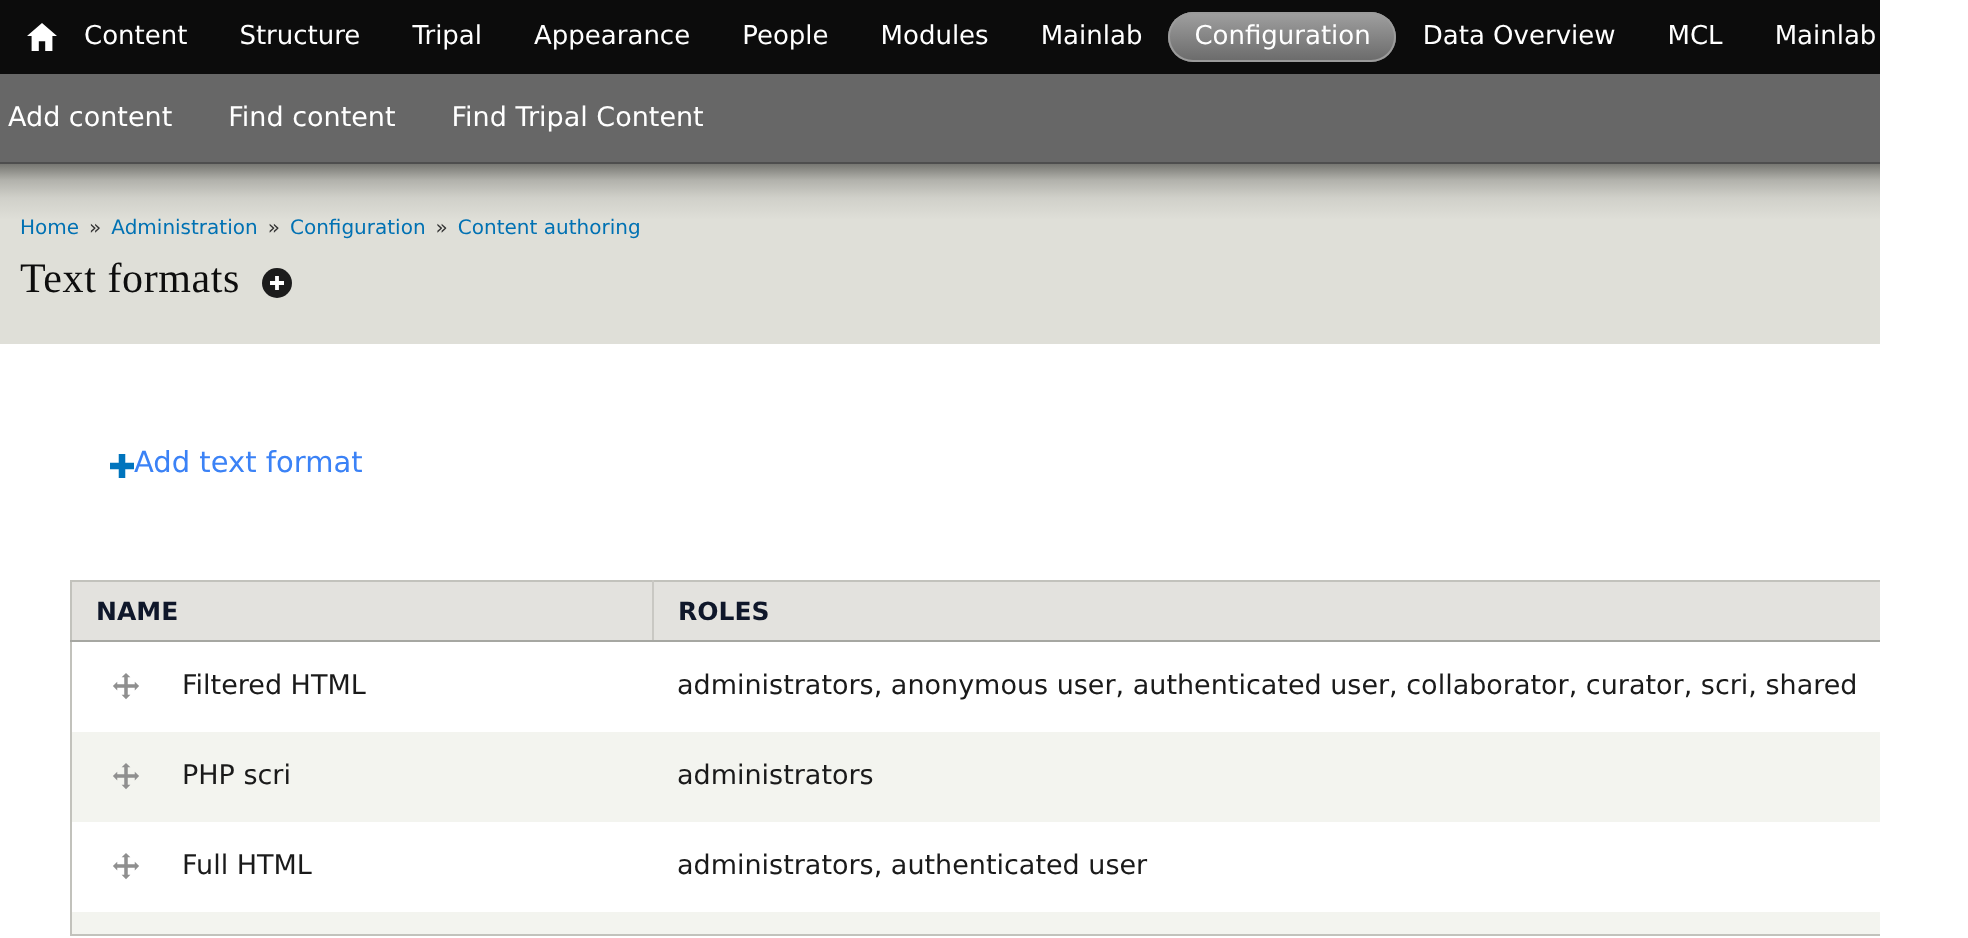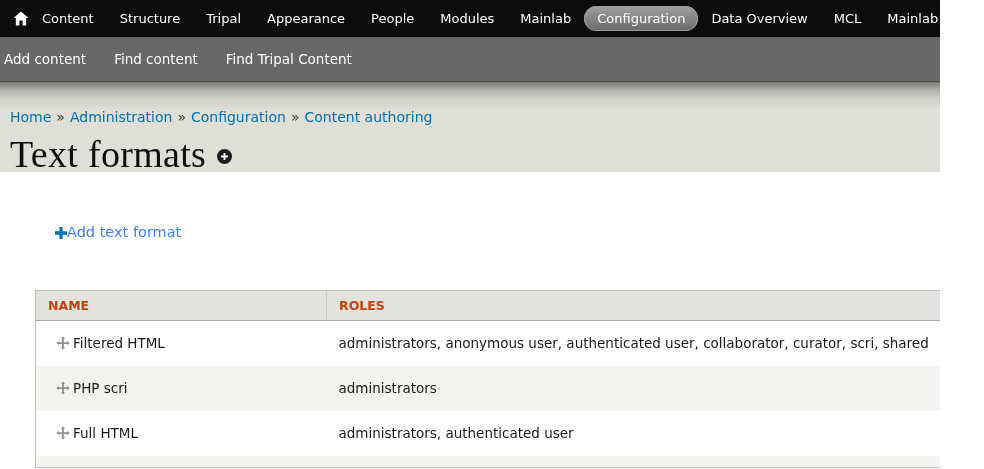--- a/index.html
+++ b/index.html
@@ -37,27 +37,27 @@
   .shortcut-bar a:first-child { padding-left:0; }
 
   
   .page-header {
     height:90px; padding-left:10px;
     background:
       linear-gradient(to bottom, rgba(15,15,12,0.50) 0px, rgba(15,15,12,0.22) 8px,
         rgba(15,15,12,0.07) 17px, rgba(15,15,12,0) 28px),
       #dfdfd8;
   }
-  .breadcrumb { padding-top:27px; font-size:14px; color:#3a3a3a; }
+  .breadcrumb { padding-top:27px; font-size:10px; color:#3a3a3a; }
   .breadcrumb a { color:#0071b3; text-decoration:none; }
   .breadcrumb .sep { margin:0 5px; color:#333; }
   h1.page-title-row {
     margin:7px 0 0 0; display:flex; align-items:center; gap:11px;
     font-family:"Liberation Serif","DejaVu Serif",serif;
-    font-size:38px; font-weight:400; color:#0d0d0d; letter-spacing:0.3px;
+    font-size:21px; font-weight:400; color:#0d0d0d; letter-spacing:0.3px;
   }
   .title-add-circle {
     width:15px; height:15px; border-radius:50%; background:#1c1c1c;
     display:inline-flex; align-items:center; justify-content:center;
     margin-top:4px; cursor:pointer;
   }
 
   
   .content { background:#fff; }
   .add-format-link {
@@ -66,28 +66,28 @@
   }
   .add-format-link .plus-ic { display:inline-flex; margin-top:1px; }
 
   table.formats {
     margin:46px 0 0 35px; width:949px; border-collapse:collapse;
     table-layout:fixed; font-size:13.5px; color:#1a1a1a;
     border:1px solid #c2c2bc; border-right:none;
   }
   table.formats th {
     background:#e3e2de; height:30px; text-align:left; font-weight:bold;
-    font-size:12.5px; color:#c2410c; padding:0 12px;
+    font-size:12.5px; color:#0f172a; padding:0 12px;
     border-bottom:1px solid #a6a7a2;
   }
   table.formats th + th { border-left:1px solid #c9c8c3; }
   table.formats col.c-name { width:291px; }
   table.formats td { height:45px; padding:0 12px; }
   table.formats tr.odd td { background:#f3f4ef; }
-  .name-cell { display:flex; align-items:center; gap:3px; padding-left:8px; }
+  .name-cell { display:flex; align-items:center; gap:21px; padding-left:8px; }
   .drag-handle { display:inline-flex; cursor:move; }
   .roles-cell { white-space:nowrap; overflow:hidden; }
   tr.partial td { height:12px; background:#f3f4ef; padding:0; }
 </style>
 </head>
 <body>
 
 <div class="screen">
 
   <header class="admin-toolbar">

